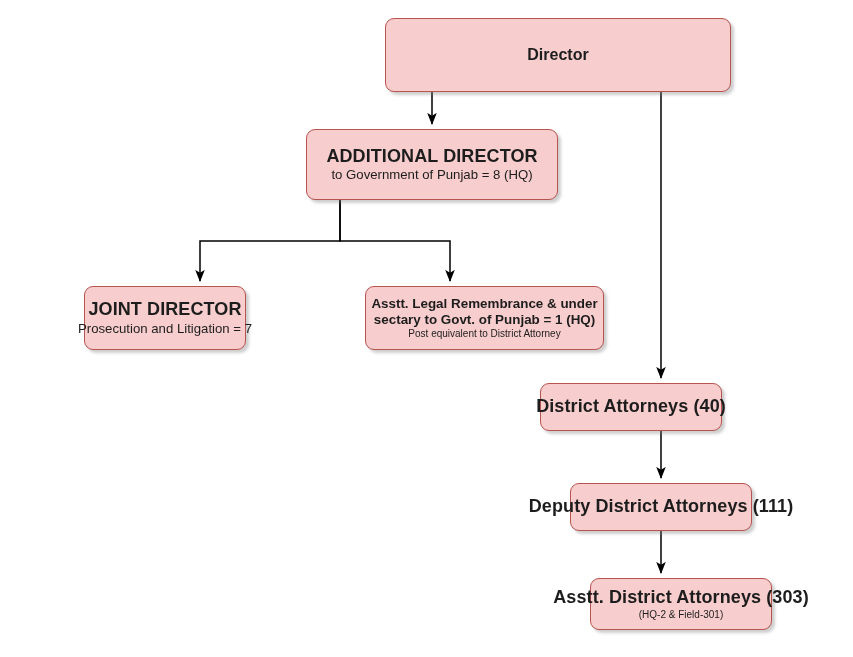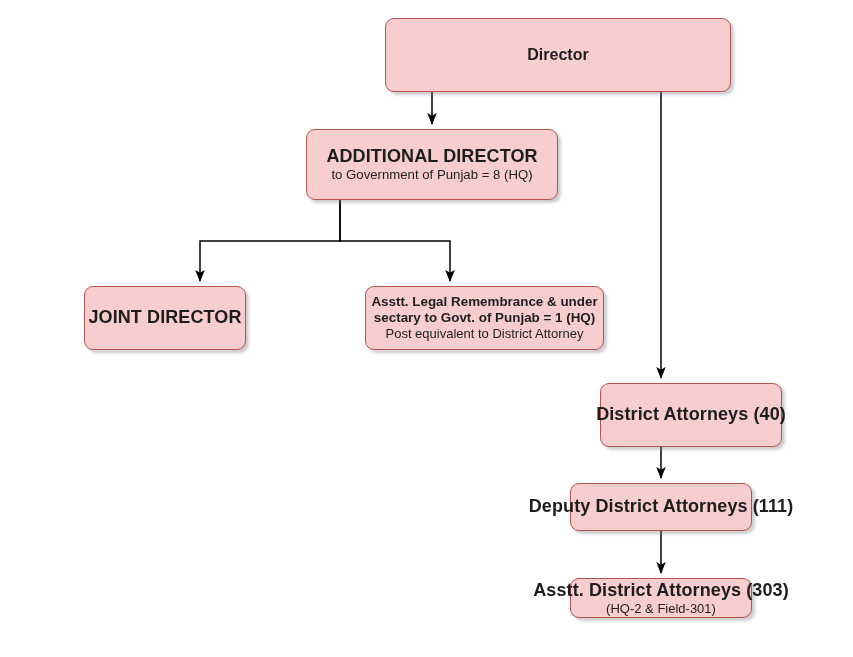--- a/index.html
+++ b/index.html
@@ -57,21 +57,21 @@
   }
   .ln-sub {
     font-size: 13.2px;
     font-weight: normal;
   }
   .ln-bold {
     font-size: 13.4px;
     font-weight: bold;
   }
   .ln-small {
-    font-size: 13px;
+    font-size: 10px;
     font-weight: normal;
   }
 </style>
 </head>
 <body>
 
 <div id="canvas">
 
   <svg id="edge-layer" width="853" height="657" viewBox="0 0 853 657">
     <defs>
@@ -97,34 +97,35 @@
     <span class="ln ln-title-lg">Director</span>
   </div>
 
   <div class="node" style="left:306px; top:129px; width:252px; height:71px;">
     <span class="ln ln-title">ADDITIONAL DIRECTOR</span>
     <span class="ln ln-sub">to Government of Punjab = 8 (HQ)</span>
   </div>
 
   <div class="node" style="left:84px; top:286px; width:162px; height:64px;">
     <span class="ln ln-title">JOINT DIRECTOR</span>
+    <span class="ln ln-sub">Prosecution and Litigation = 7</span>
   </div>
 
   <div class="node" style="left:333px; top:286px; width:239px; height:64px;margin-left:32px;">
     <span class="ln ln-bold">Asstt. Legal Remembrance &amp; under</span>
     <span class="ln ln-bold">sectary to Govt. of Punjab = 1 (HQ)</span>
     <span class="ln ln-small">Post equivalent to District Attorney</span>
   </div>
 
-  <div class="node" style="left:600px; top:383px; width:182px; height:64px;">
+  <div class="node" style="left:540px; top:383px; width:182px; height:48px;">
     <span class="ln ln-title">District Attorneys (40)</span>
   </div>
 
   <div class="node" style="left:570px; top:483px; width:182px; height:48px;text-align:center;">
     <span class="ln ln-title">Deputy District Attorneys (111)</span>
   </div>
 
-  <div class="node" style="left:570px; top:578px; width:182px; height:40px;">
+  <div class="node" style="left:590px; top:578px; width:182px; height:52px;">
     <span class="ln ln-title">Asstt. District Attorneys (303)</span>
     <span class="ln ln-small">(HQ-2 &amp; Field-301)</span>
   </div>
 
 </div>
 
 </body></html>

